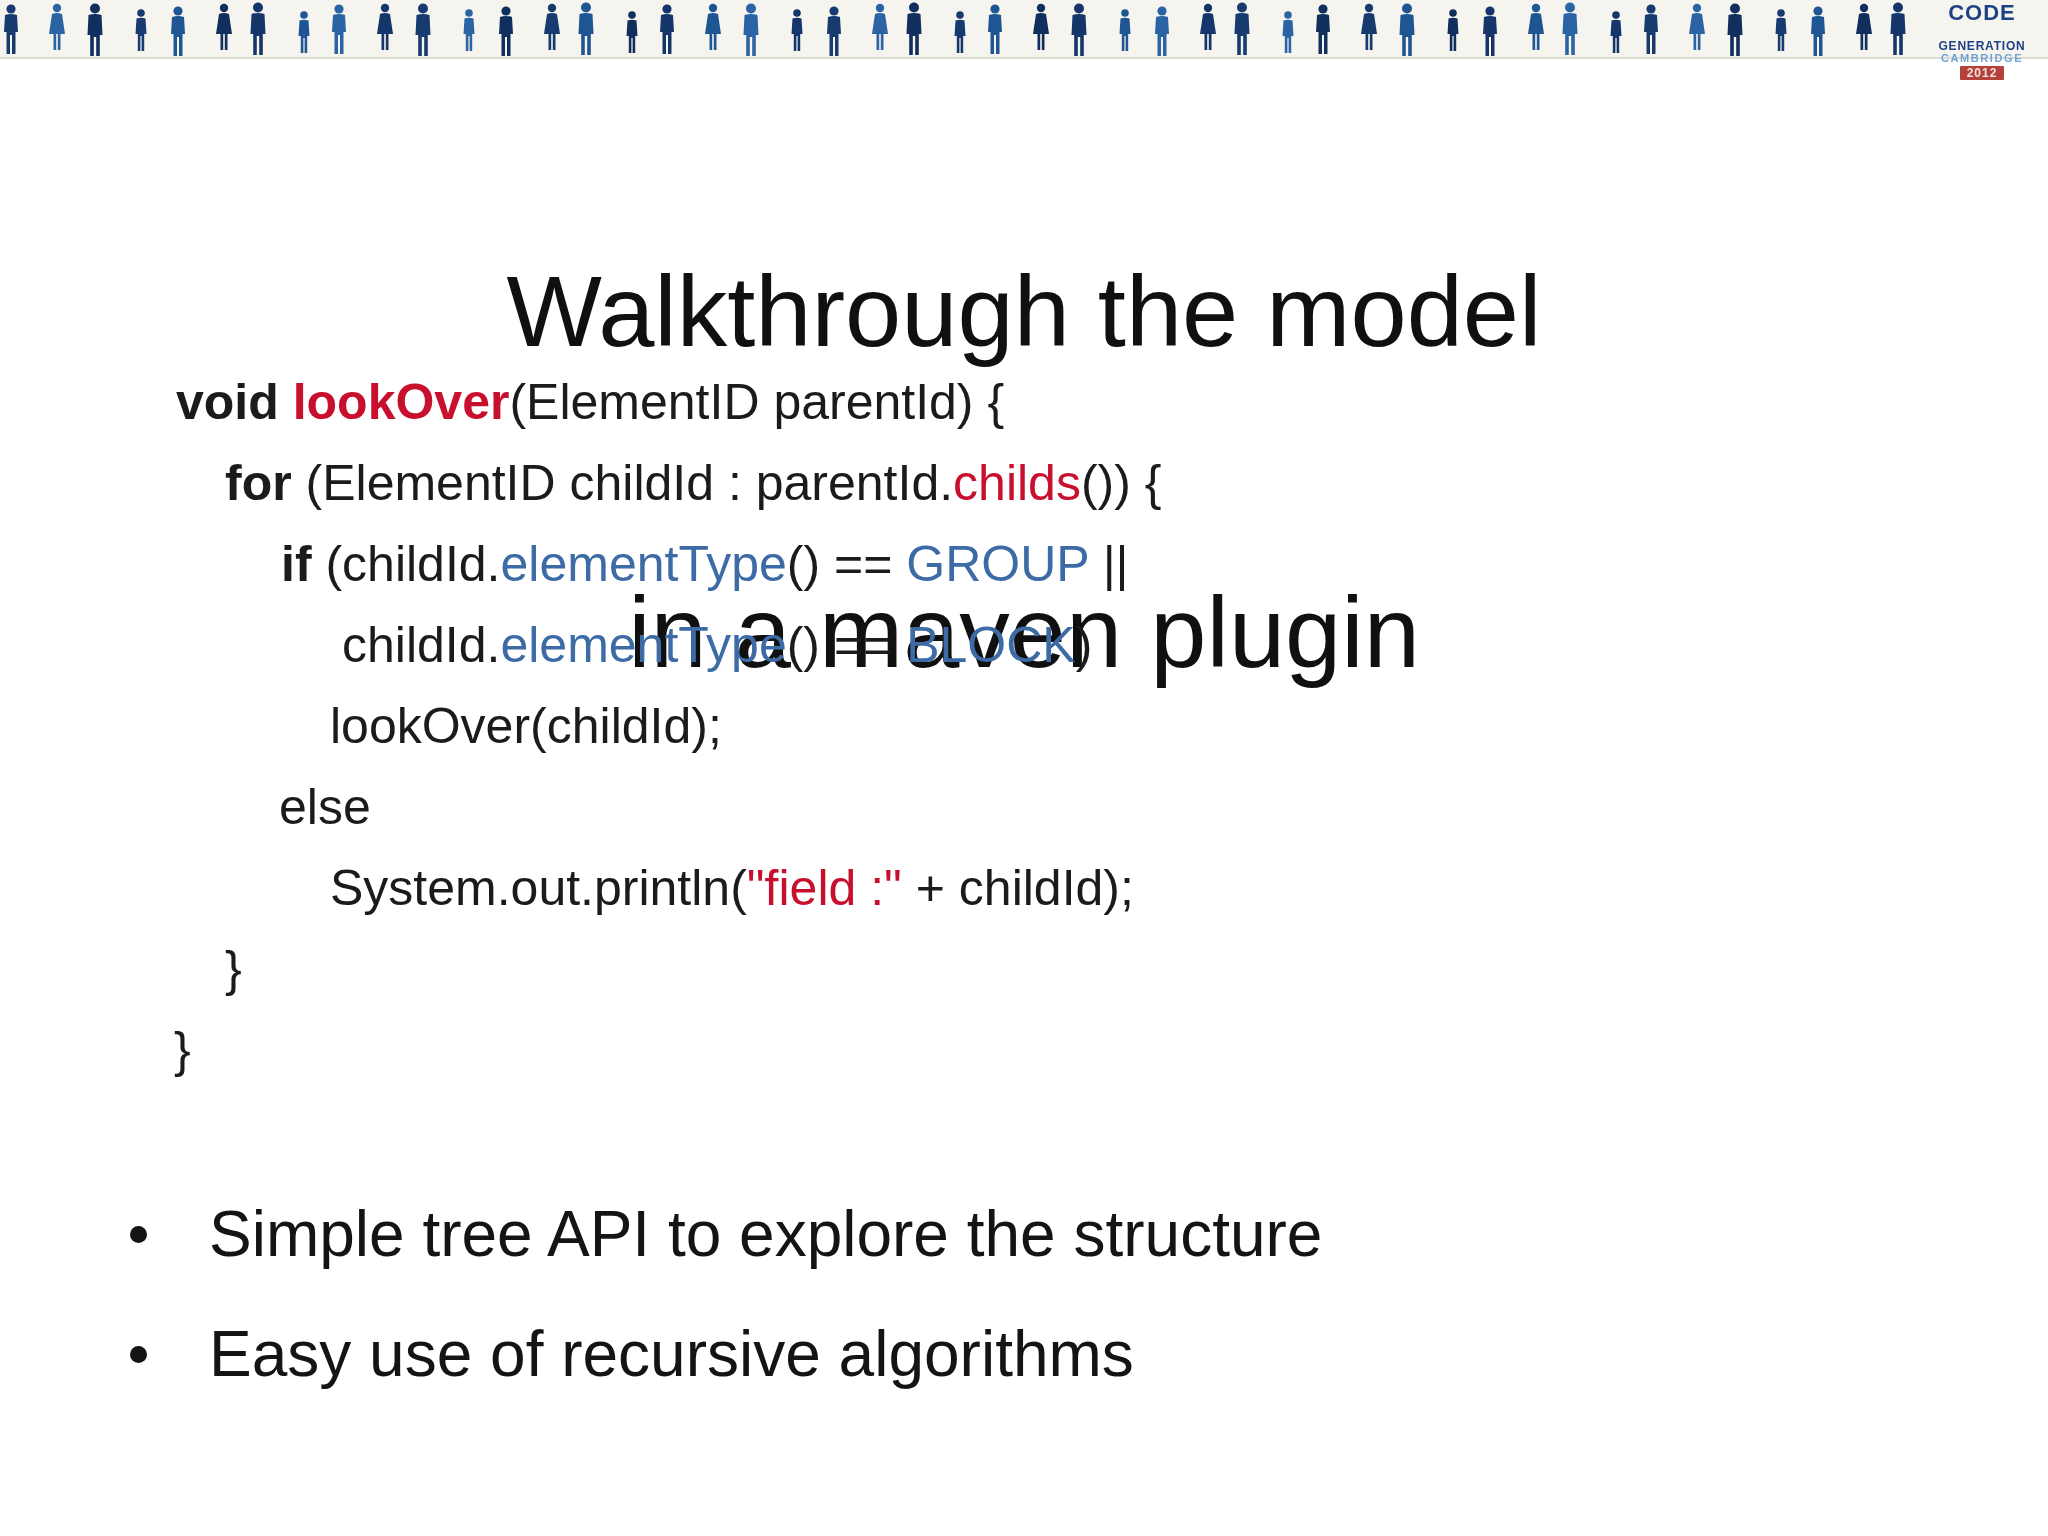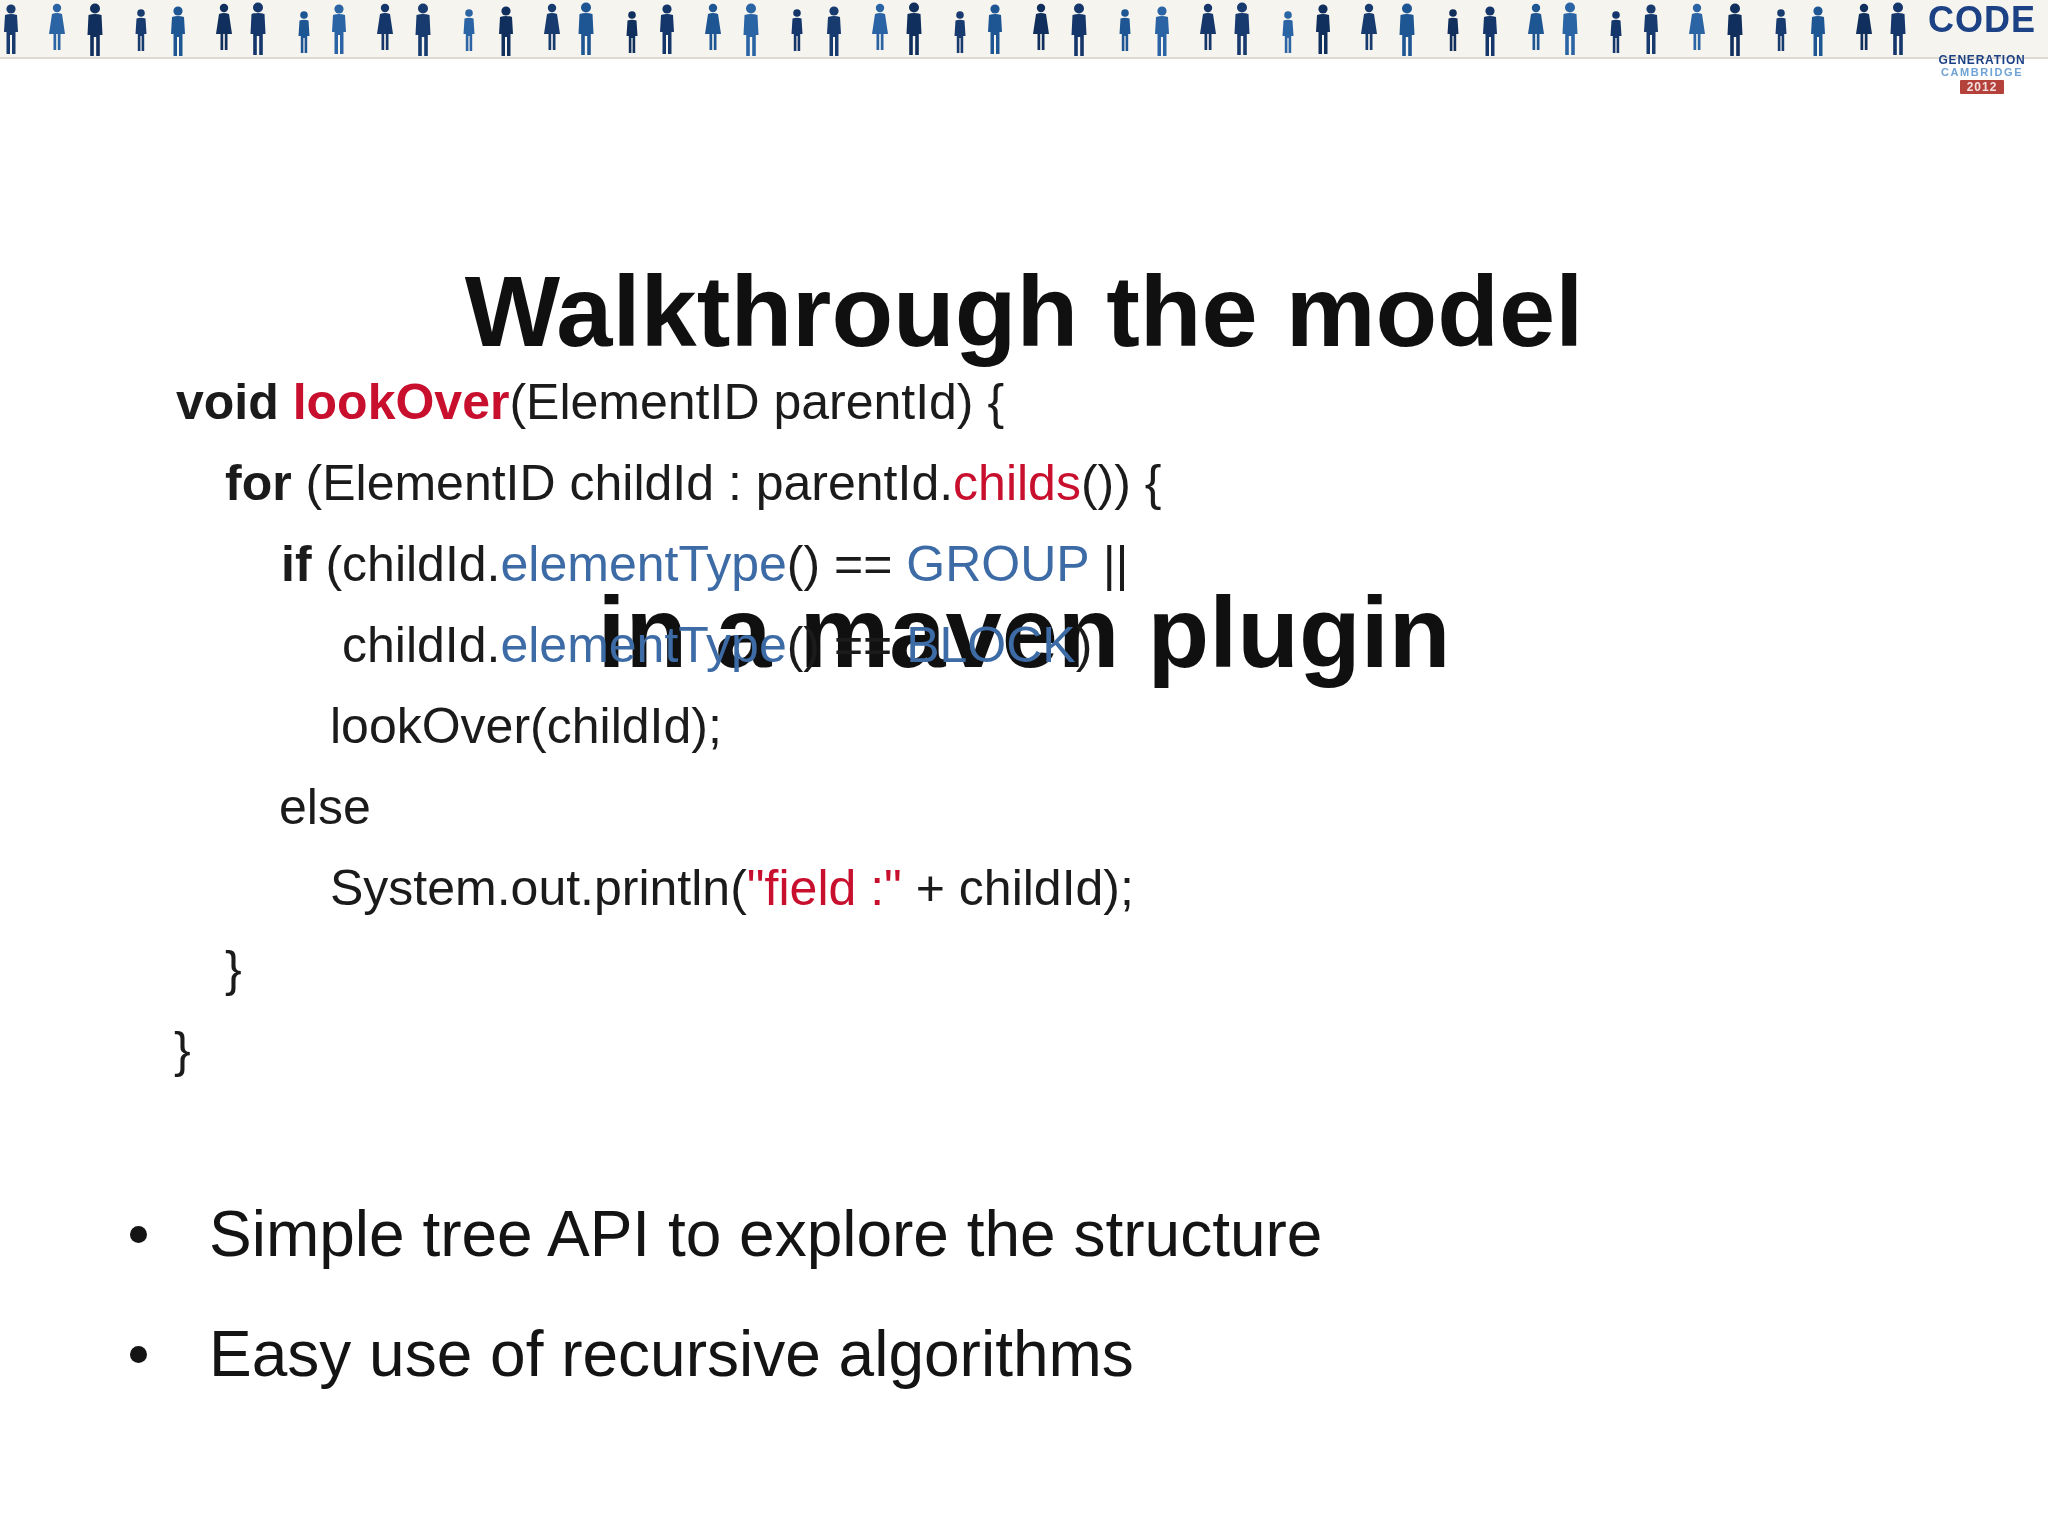--- a/index.html
+++ b/index.html
@@ -10,31 +10,31 @@
   
   .banner{
     position:absolute;top:0;left:0;width:2048px;height:57px;
     background:#f6f4ee;border-bottom:2px solid #dedad2;
   }
   .banner svg{position:absolute;top:0;left:0;}
   .logo{
     position:absolute;top:2px;right:4px;width:124px;
     text-align:center;line-height:1;
   }
-  .logo-code{font-size:36px;font-weight:bold;letter-spacing:1px;color:var(--logoNavy);}
+  .logo-code{font-size:22px;font-weight:bold;letter-spacing:1px;color:var(--logoNavy);}
   .logo-generation{font-size:12px;font-weight:bold;letter-spacing:0.8px;color:var(--logoNavy);margin-top:16px;}
   .logo-cambridge{font-size:11px;font-weight:bold;letter-spacing:1.6px;color:var(--logoLight);margin-top:1px;}
   .logo-badge{
     display:inline-block;margin-top:2px;background:var(--badgeRed);color:#f3dfe0;
     font-size:12px;font-weight:bold;padding:1px 7px;border-radius:1px;letter-spacing:1px;
   }
   
   .title{
     position:absolute;top:44px;left:0;width:2048px;text-align:center;
-    font-size:101px;line-height:107px;color:#101010;white-space:pre;font-weight:bold;
+    font-size:101px;line-height:107px;color:#101010;white-space:pre;
   }
   
   .code{position:absolute;left:0;top:362px;font-size:50px;color:#1b1b1b;}
   .code-line{height:81px;line-height:81px;white-space:pre;}
   .tk-p{color:#1b1b1b;}
   .tk-kw{color:#1b1b1b;font-weight:bold;}
   .tk-hl{color:var(--red);font-weight:bold;}
   .tk-red{color:var(--red);}
   .tk-blue{color:var(--blue);}
   

